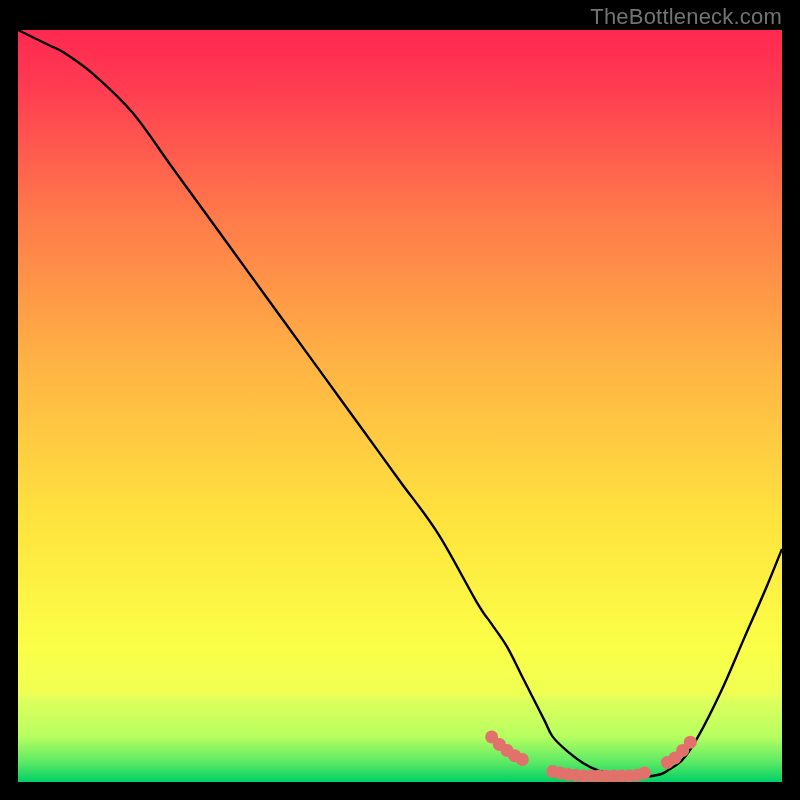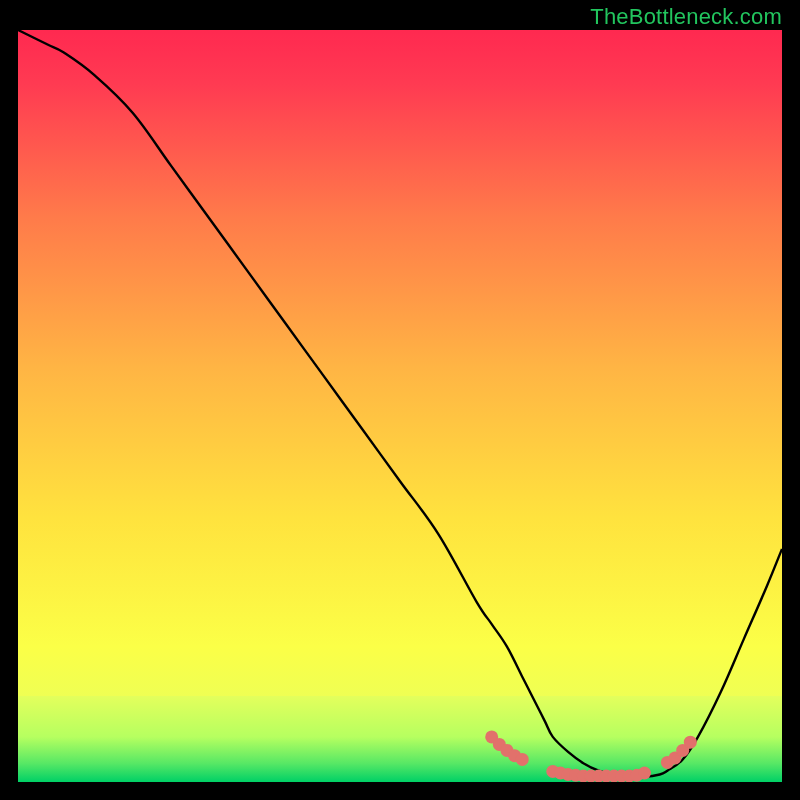--- a/index.html
+++ b/index.html
@@ -2,21 +2,21 @@
 <html><head>
 <meta charset="utf-8">
 <style>
   * { margin: 0; padding: 0; box-sizing: border-box; }
   html, body { width: 800px; height: 800px; overflow: hidden; background: #000; }
   .frame { position: relative; width: 800px; height: 800px; background: #000; }
   .plot-area { position: absolute; left: 18px; top: 30px; width: 764px; height: 752px; }
   .watermark {
     position: absolute; top: 4px; right: 18px;
     font-family: Arial, Helvetica, sans-serif;
-    font-size: 22px; color: #22c55e; letter-spacing: 0.2px;
+    font-size: 22px; color: #737373; letter-spacing: 0.2px;
     user-select: none;
   }
   svg { display: block; }
   .curve { fill: none; stroke: #000; stroke-width: 2.4; }
   .marker { fill: #e2716b; }
 </style>
 </head>
 <body>
 
 <div class="frame">

